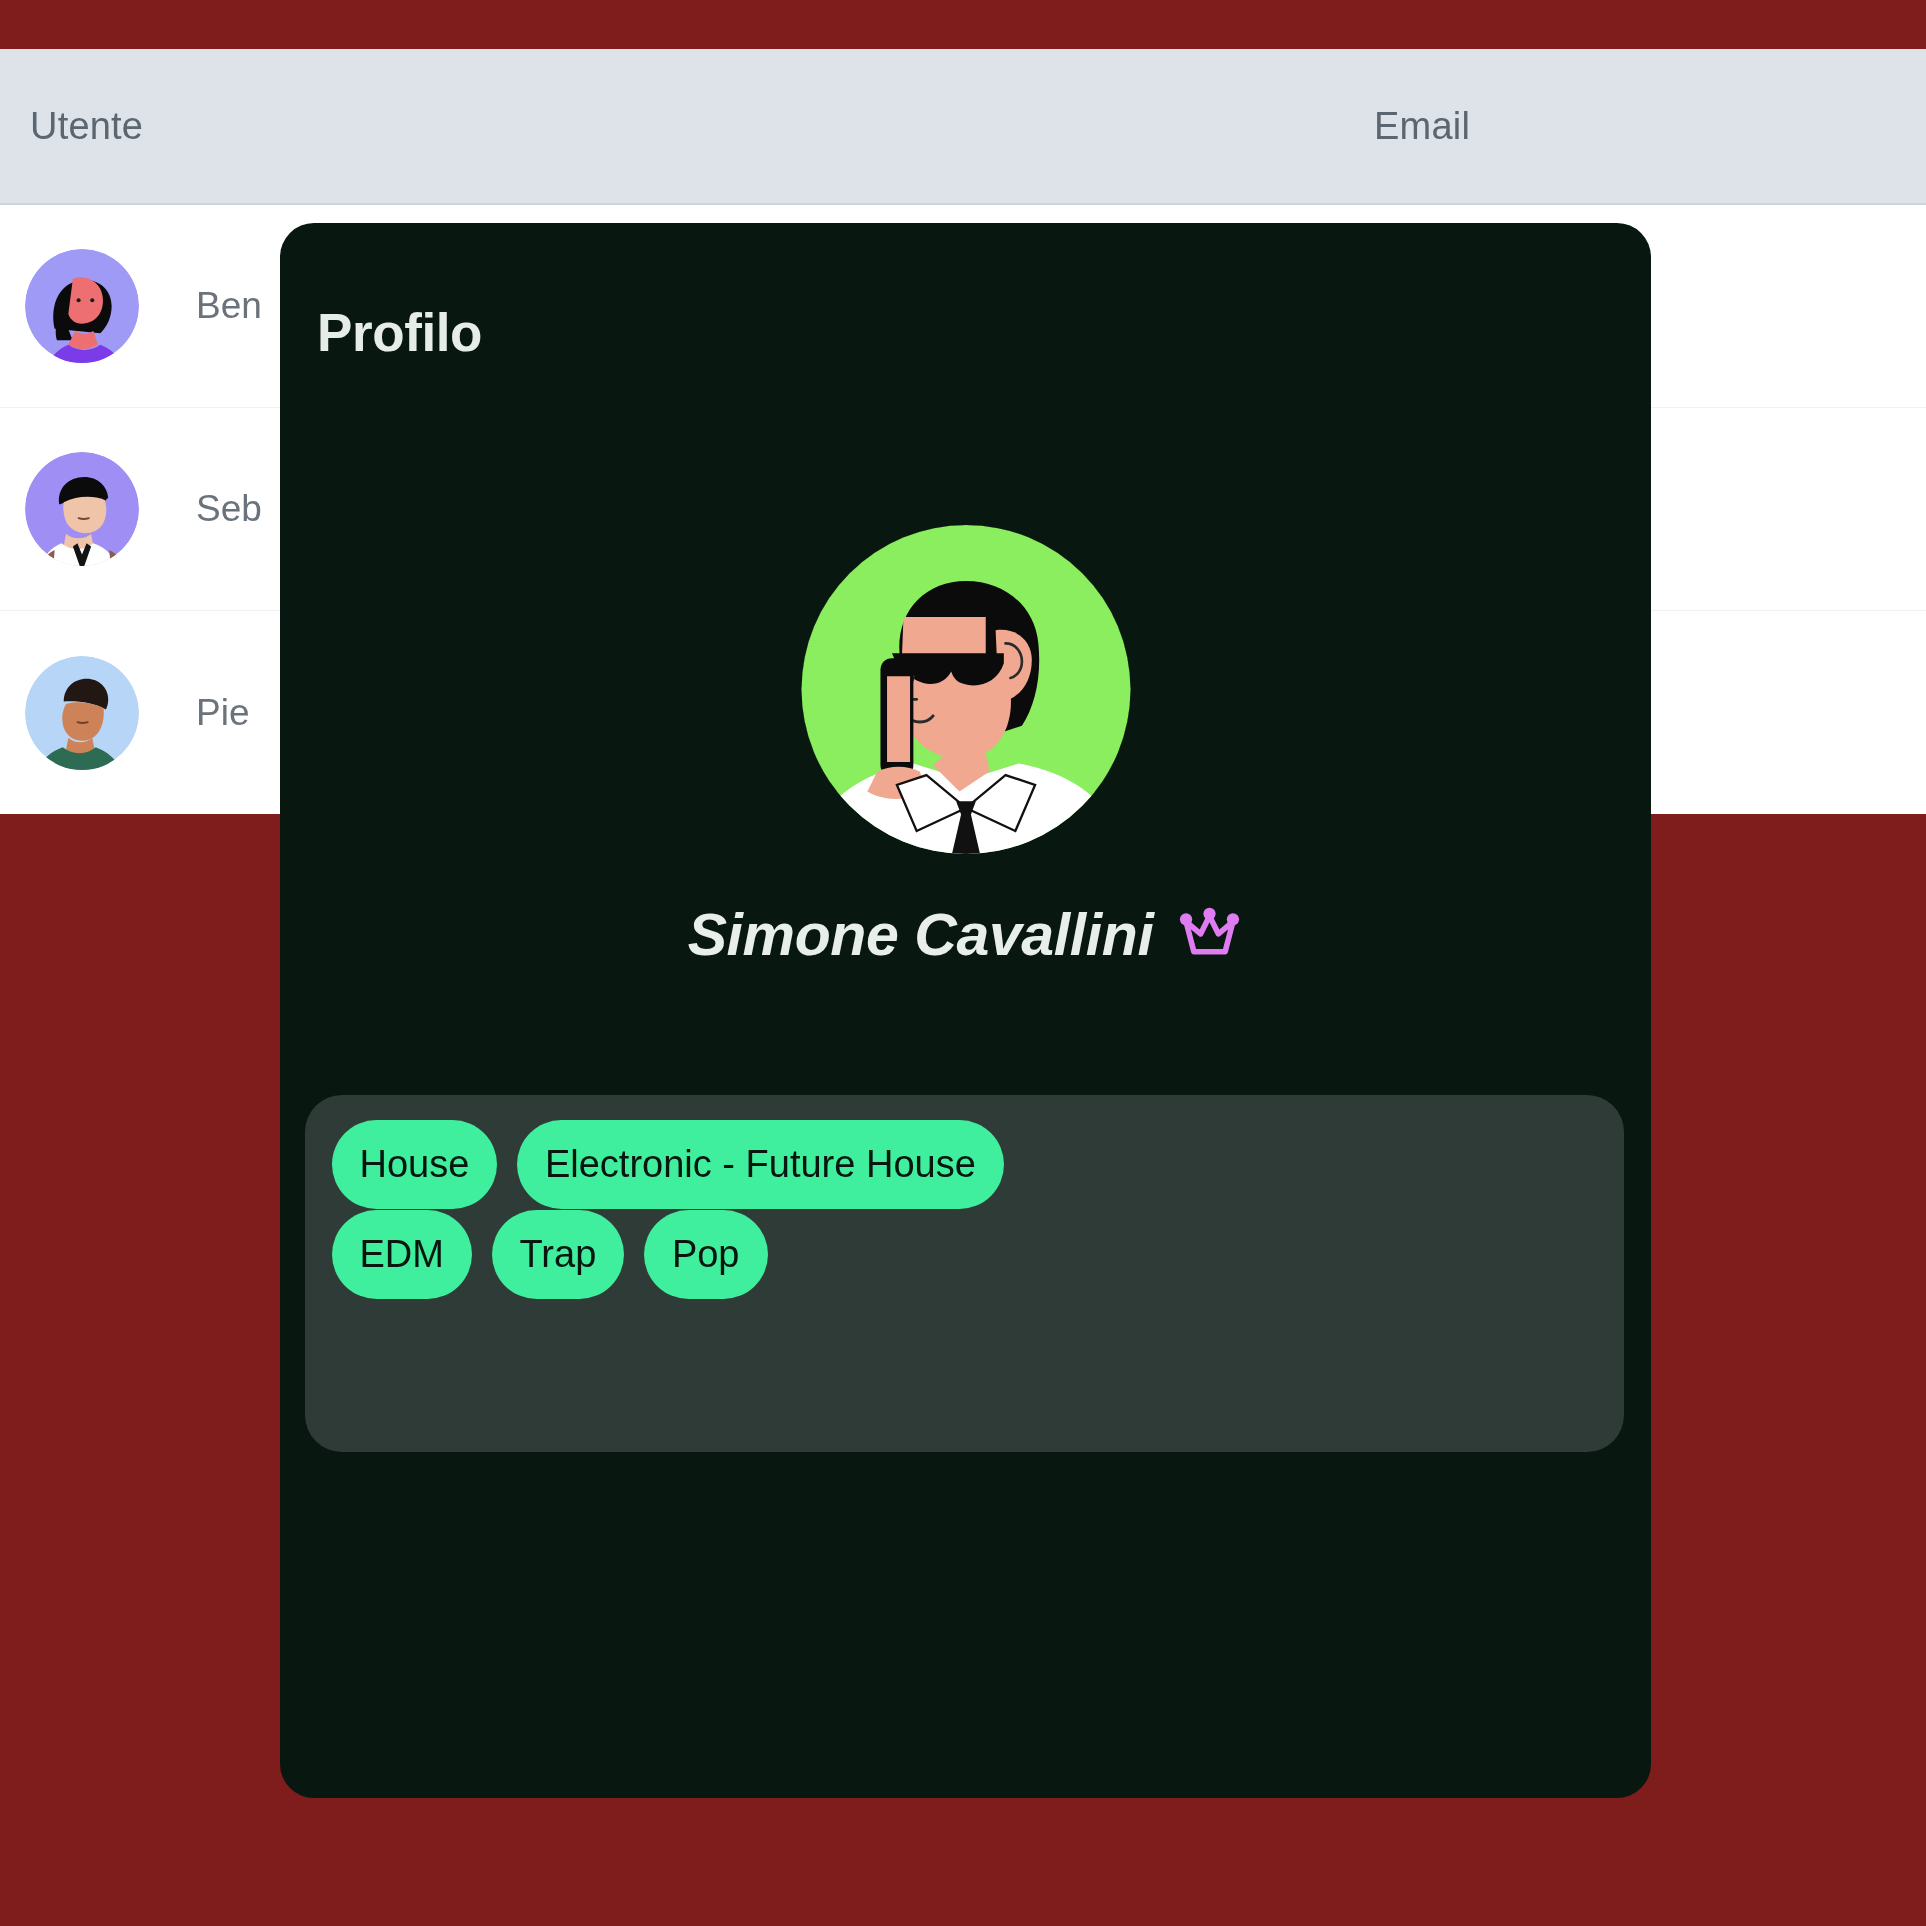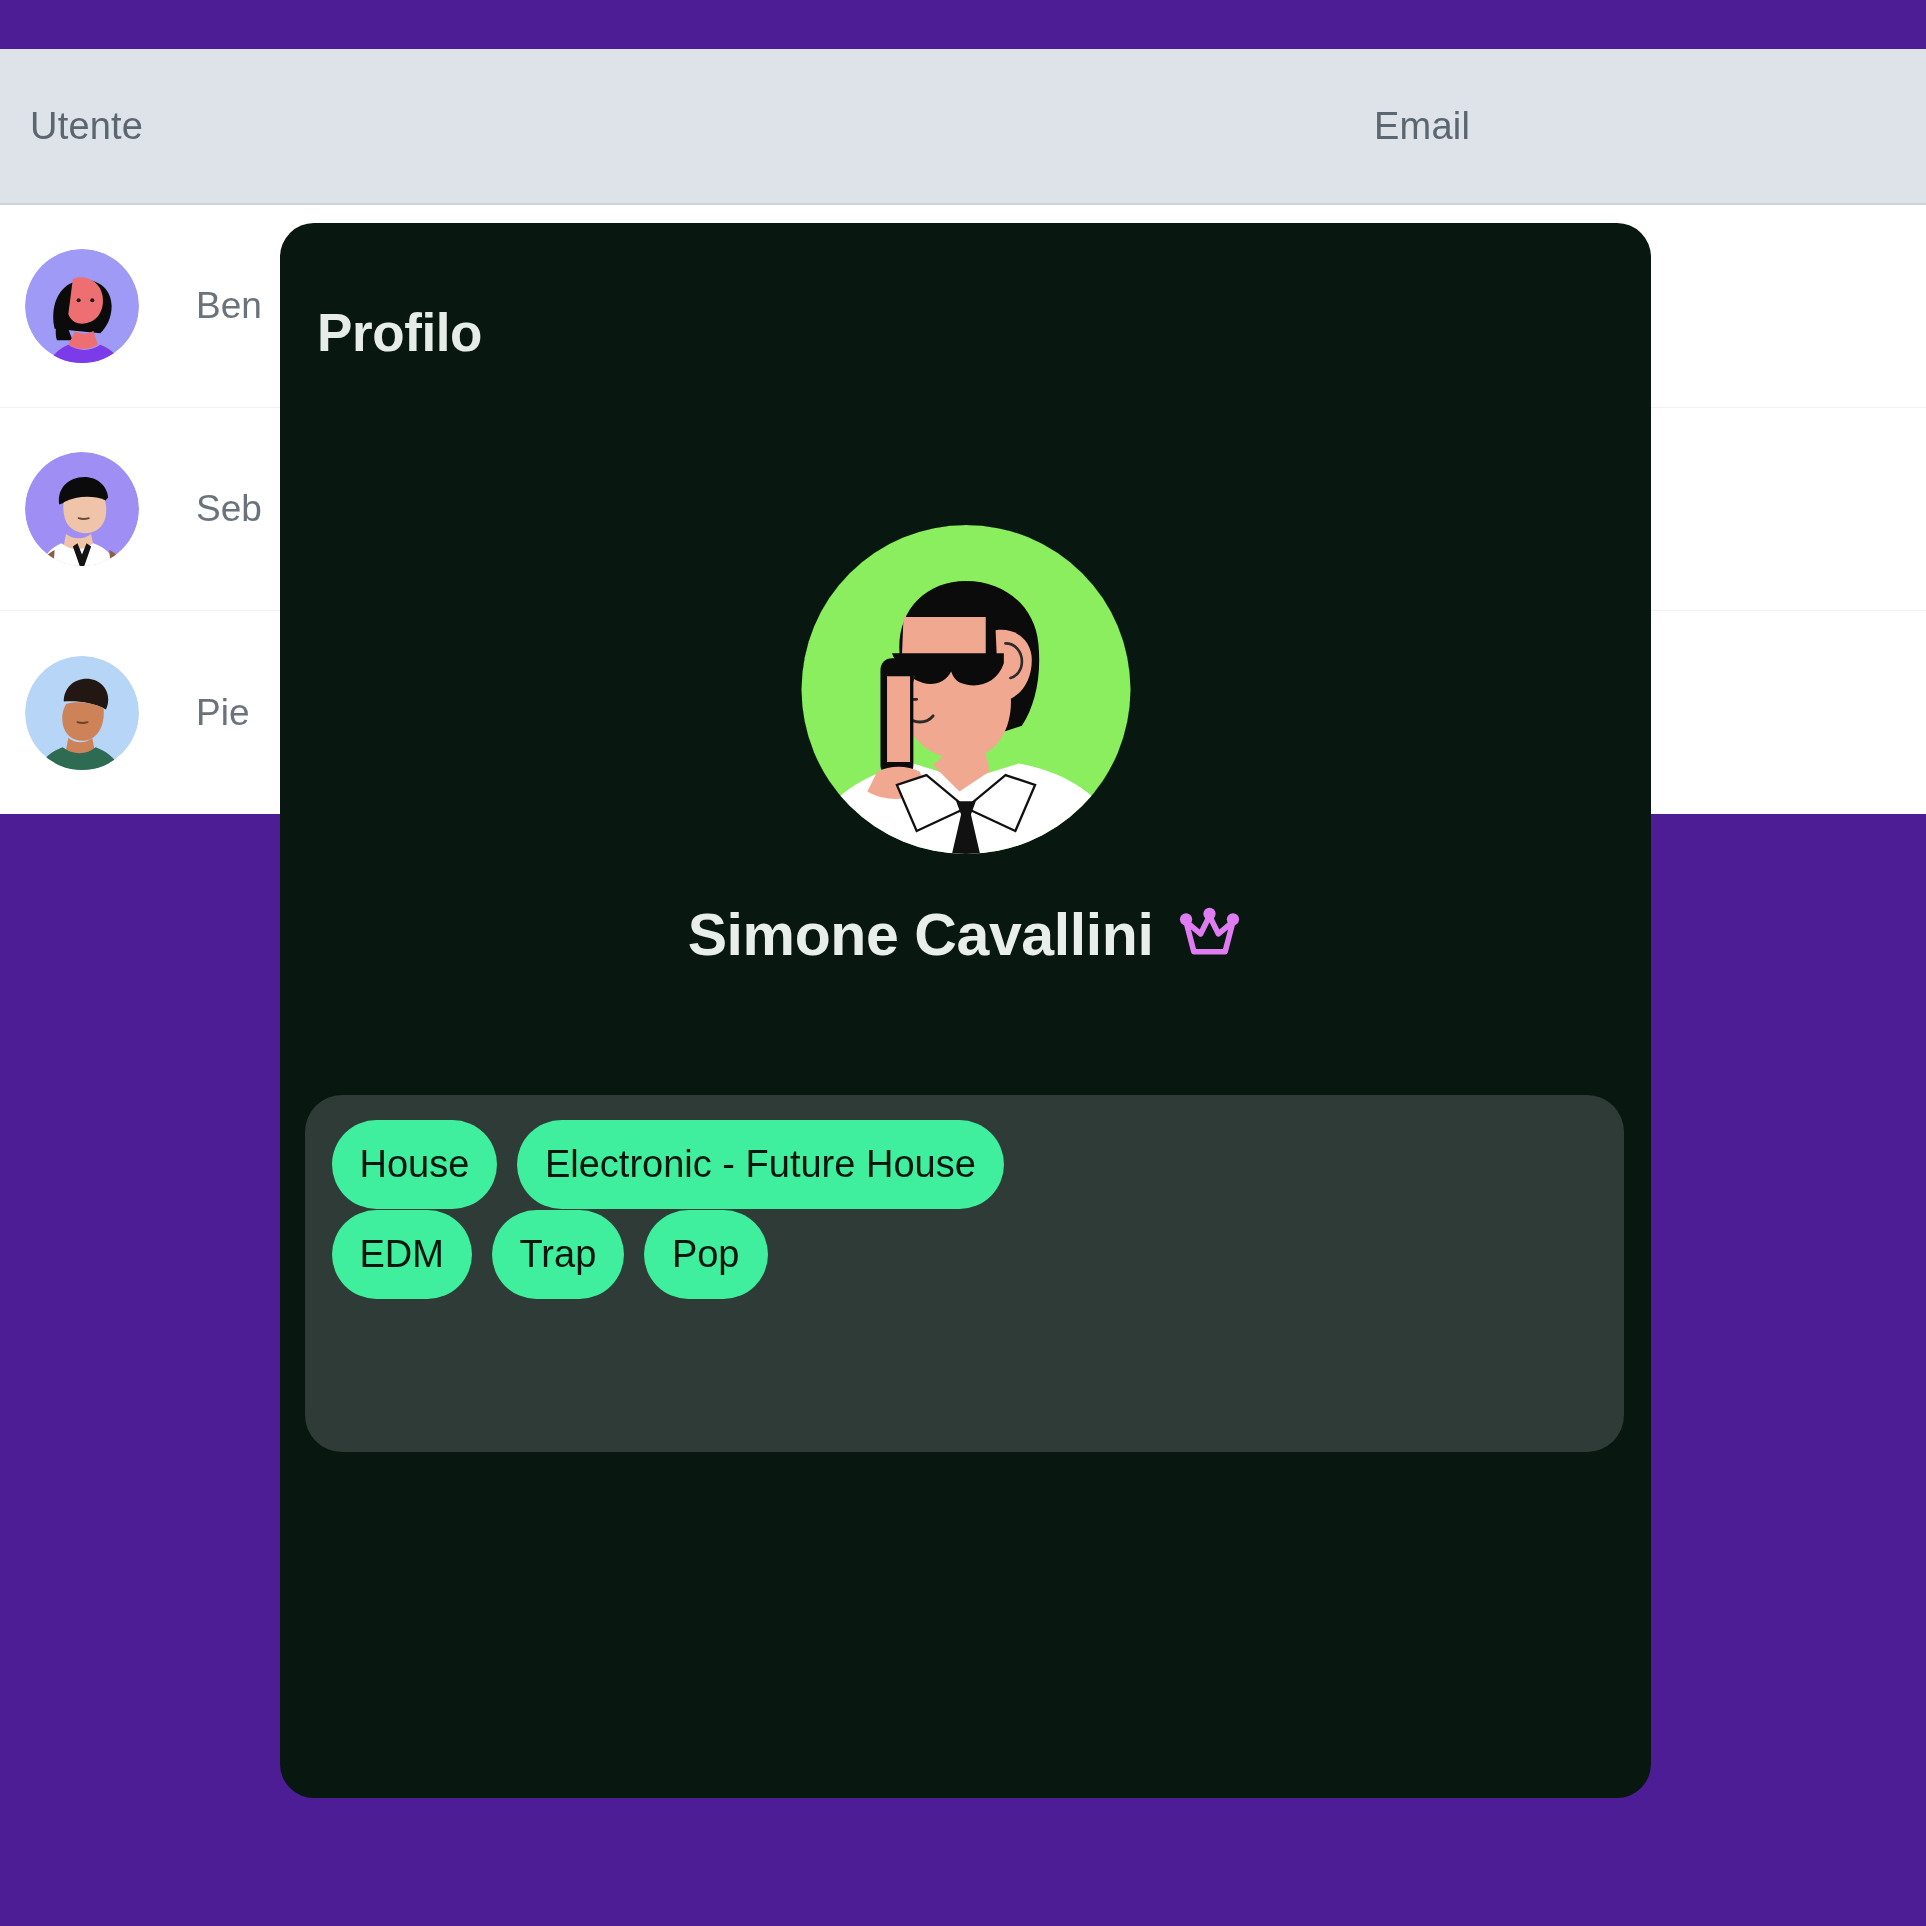--- a/index.html
+++ b/index.html
@@ -3,21 +3,21 @@
 <meta charset="utf-8">
 <style>
   * { margin:0; padding:0; box-sizing:border-box; }
   html, body {
     width:1926px; height:1926px;
     background:#050A22;
     font-family:"Liberation Sans", sans-serif;
     overflow:hidden;
   }
 
-  #stage { position:relative; width:1926px; height:1926px; background:#4c1d95; }
+  #stage { position:relative; width:1926px; height:1926px; background:#7f1d1d; }
 
   
   .table-wrap { position:absolute; left:0; top:49px; width:1926px; height:766px; }
 
   .table-head {
     position:relative; height:156px; width:100%;
     background:#DDE3E9;
     border-bottom:2.7px solid #CDD4DB;
   }
   .th {
@@ -74,21 +74,21 @@
     left:50%; transform:translateX(-50%);
     top:302px;
     width:329px; height:329px;
     border-radius:50%;
     overflow:hidden; background:#8BEE5E;
   }
   .modal-avatar svg { display:block; width:100%; height:100%; }
 
   .name-row {
     position:absolute; left:0; right:0; top:678px;
-    display:flex; align-items:center; justify-content:center; gap:23px;
+    display:flex; align-items:center; justify-content:center; gap:23px;font-style:italic;
   }
   .profile-name {
     font-size:59px; font-weight:700; color:#E8EEEA; letter-spacing:-0.4px;
     white-space:nowrap;
   }
   .crown-icon { display:block; width:67px; height:56px; flex:0 0 auto; }
 
   .tags-box {
     position:absolute;
     left:24.5px; top:872px;

